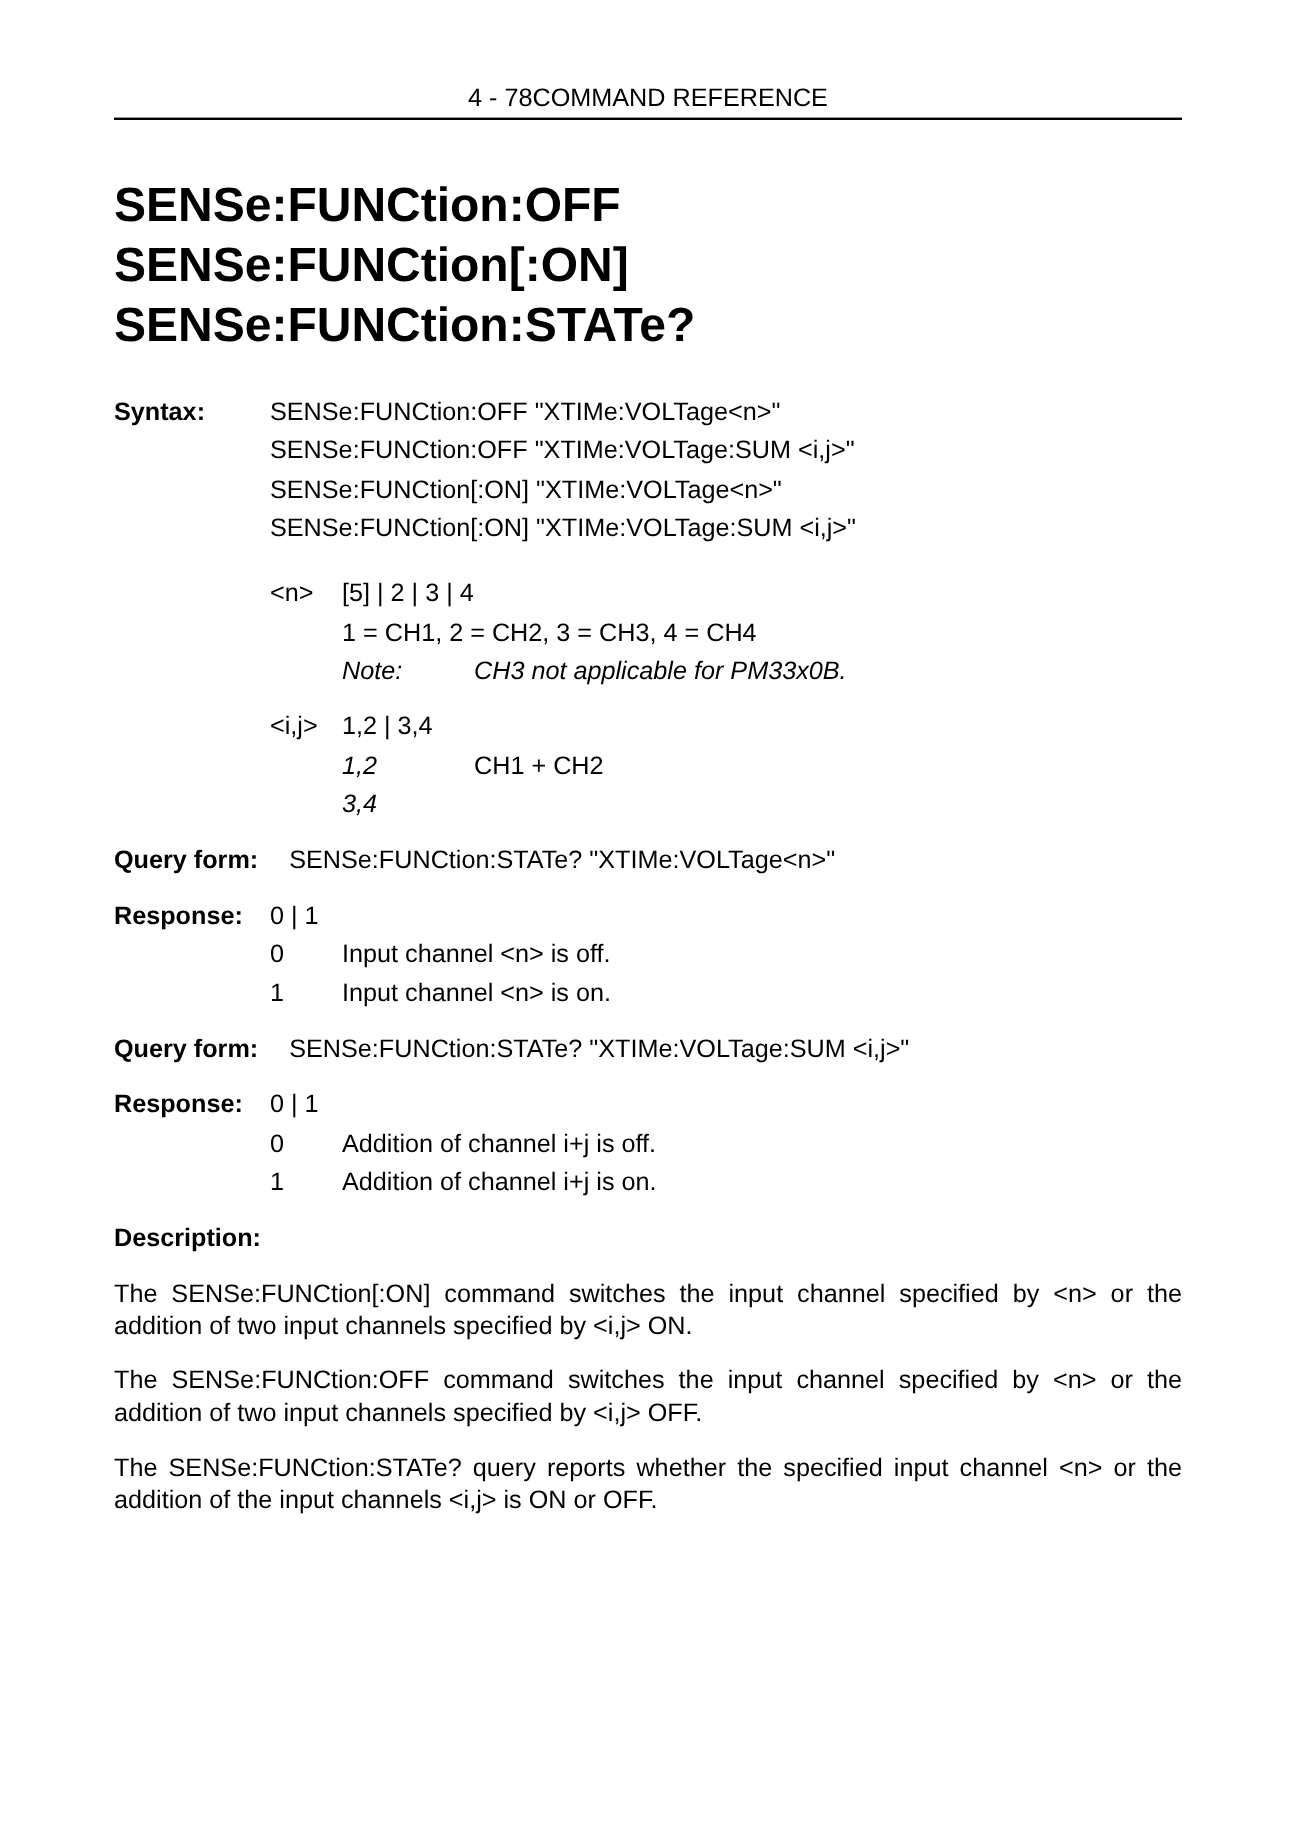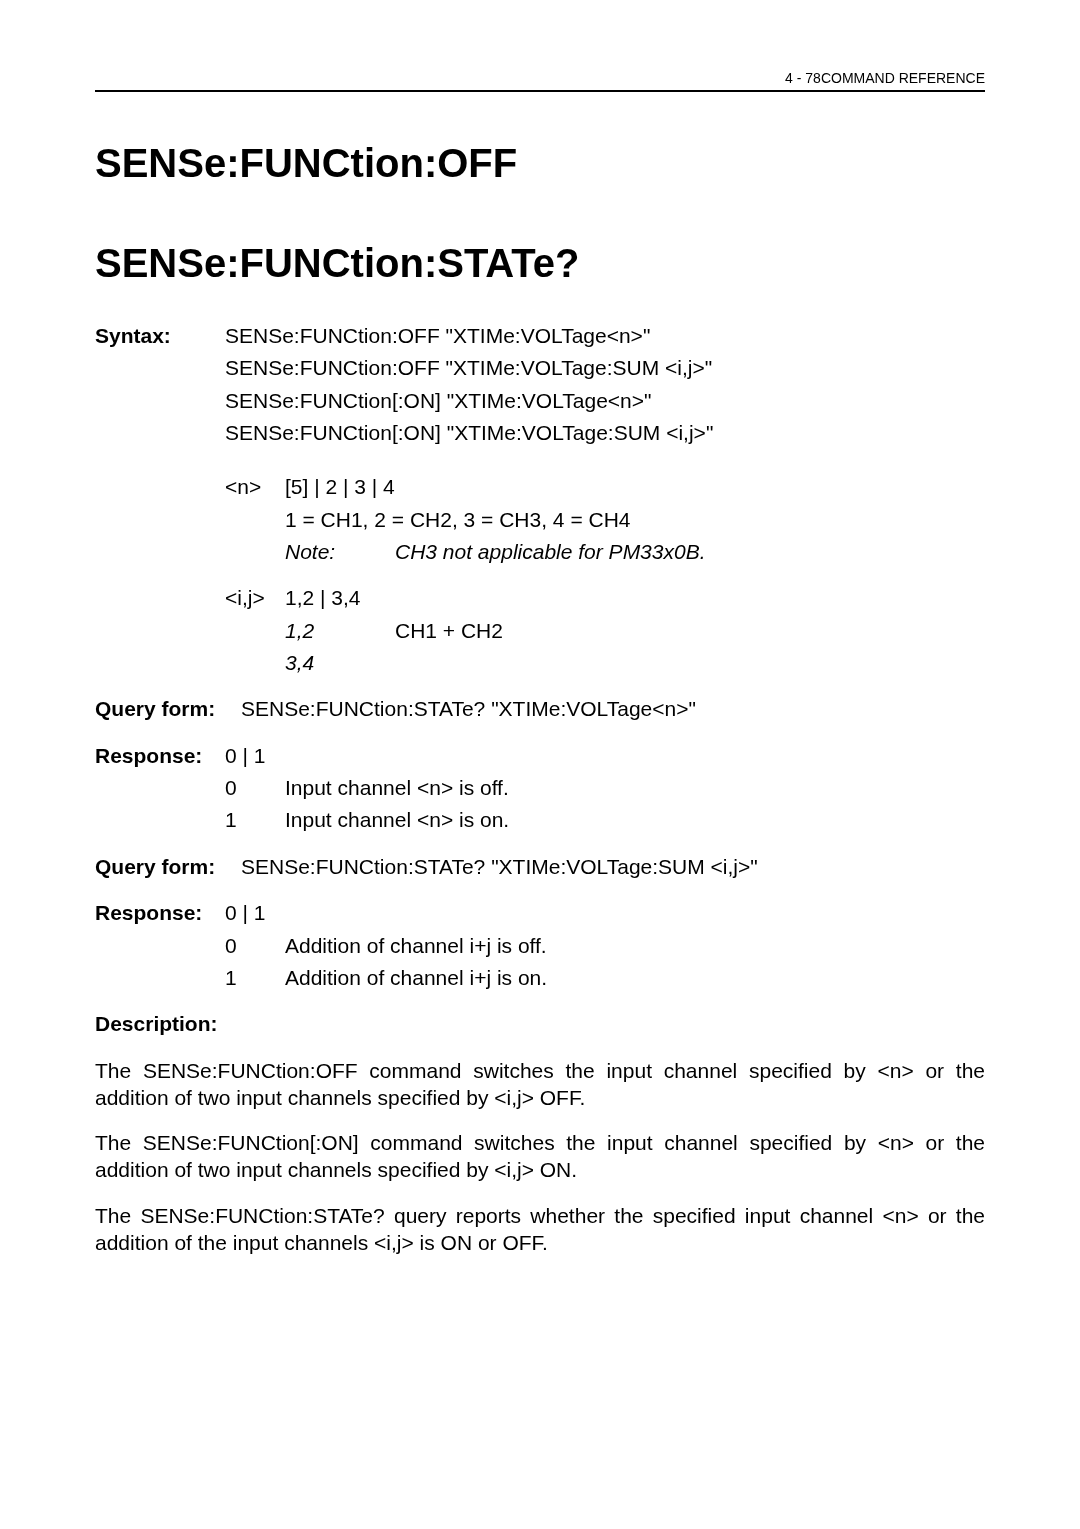--- a/index.html
+++ b/index.html
@@ -8,22 +8,22 @@
     background: #fff;
     font-family: Arial, Helvetica, sans-serif;
     color: #000;
     width: 1080px;
   }
   .page {
     padding: 70px 95px 60px 95px;
   }
   .top-row {
     display: flex;
-    justify-content: flex-end;
-    font-size: 14px;
+    justify-content: center;
+    font-size: 21px;
     border-bottom: 2px solid #000;
     padding-bottom: 4px;
     margin-bottom: 46px;
   }
   h1 {
     font-size: 40px;
     font-weight: bold;
     margin: 0 0 34px 0;
     line-height: 1.25;
   }
@@ -72,21 +72,21 @@
 
 <div class="page">
 
   <div class="top-row">
     <span>4 - 78</span>
     <span>COMMAND REFERENCE</span>
   </div>
 
   <h1>
     <span>SENSe:FUNCtion:OFF</span><br>
-    <br>
+    <span>SENSe:FUNCtion[:ON]</span><br>
     <span>SENSe:FUNCtion:STATe?</span>
   </h1>
 
   <div class="block">
     <div class="row">
       <div class="label">Syntax:</div>
       <div class="content">SENSe:FUNCtion:OFF "XTIMe:VOLTage&lt;n&gt;"</div>
     </div>
     <div class="row">
       <div class="label"></div>
@@ -183,18 +183,18 @@
     </div>
     <div class="row">
       <div class="label"></div>
       <div class="col-a">1</div>
       <div class="content">Addition of channel i+j is on.</div>
     </div>
   </div>
 
   <div class="block">
     <div class="label" style="width:auto;">Description:</div>
+    <div class="para">The SENSe:FUNCtion[:ON] command switches the input channel specified by &lt;n&gt; or the addition of two input channels specified by &lt;i,j&gt; ON.</div>
     <div class="para">The SENSe:FUNCtion:OFF command switches the input channel specified by &lt;n&gt; or the addition of two input channels specified by &lt;i,j&gt; OFF.</div>
-    <div class="para">The SENSe:FUNCtion[:ON] command switches the input channel specified by &lt;n&gt; or the addition of two input channels specified by &lt;i,j&gt; ON.</div>
     <div class="para">The SENSe:FUNCtion:STATe? query reports whether the specified input channel &lt;n&gt; or the addition of the input channels &lt;i,j&gt; is ON or OFF.</div>
   </div>
 
 </div>
 
 </body></html>

